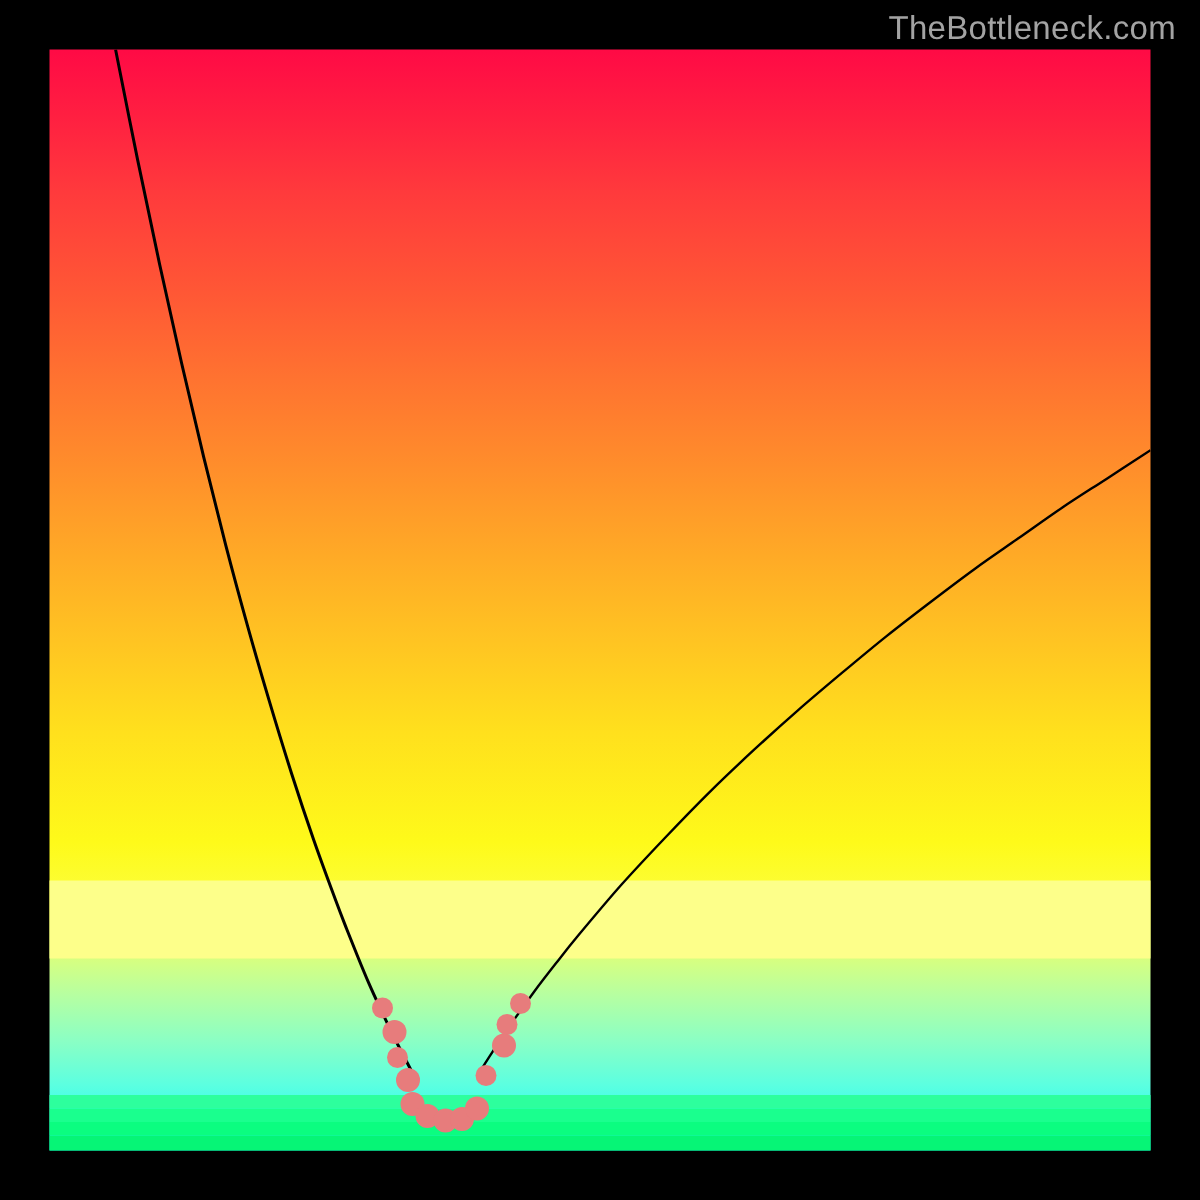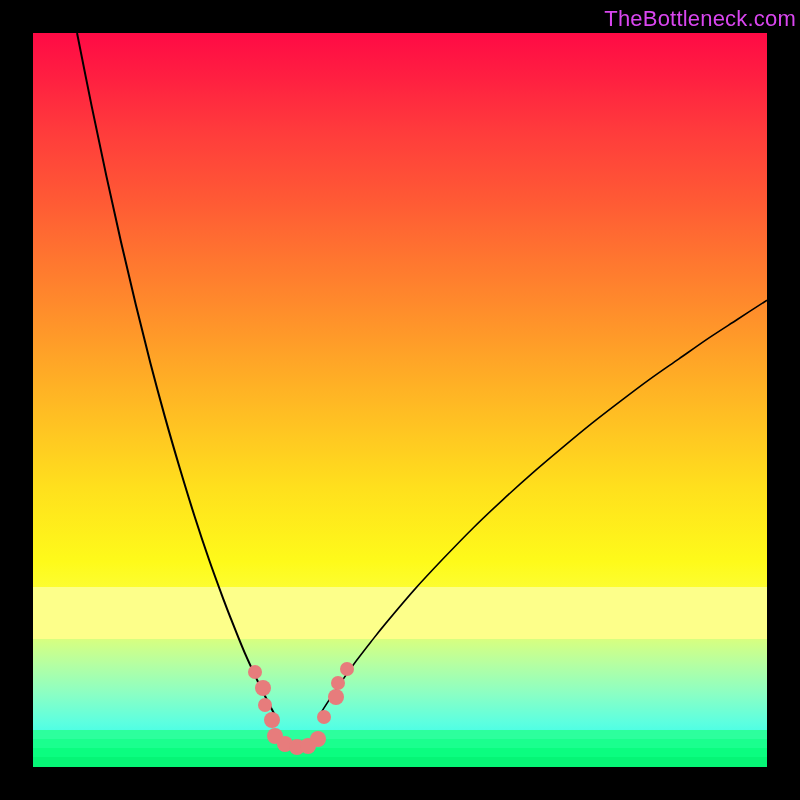--- a/index.html
+++ b/index.html
@@ -39,22 +39,22 @@
     background:#fdff8a;
   }
   .band-green1{position:absolute;left:0;right:0;top:95%;height:1.2%;background:#2dff9d}
   .band-green2{position:absolute;left:0;right:0;top:96.2%;height:1.2%;background:#1aff8e}
   .band-green3{position:absolute;left:0;right:0;top:97.4%;height:1.2%;background:#0bfd80}
   .band-green4{position:absolute;left:0;right:0;top:98.6%;height:1.4%;background:#06f576}
 
   .curve{position:absolute;left:0;top:0;width:734px;height:734px}
 
   .watermark{
-    position:absolute;top:6px;right:4px;
-    color:#d946ef;font-size:22px;font-weight:400;
+    position:absolute;top:6px;right:16px;
+    color:#a3a3a3;font-size:22px;font-weight:400;
     letter-spacing:.2px;
   }
 
   .dot{
     position:absolute;width:16px;height:16px;border-radius:50%;
     background:#e77c7c;transform:translate(-50%,-50%);
   }
   .dot.small{width:14px;height:14px}
 
 </style>

